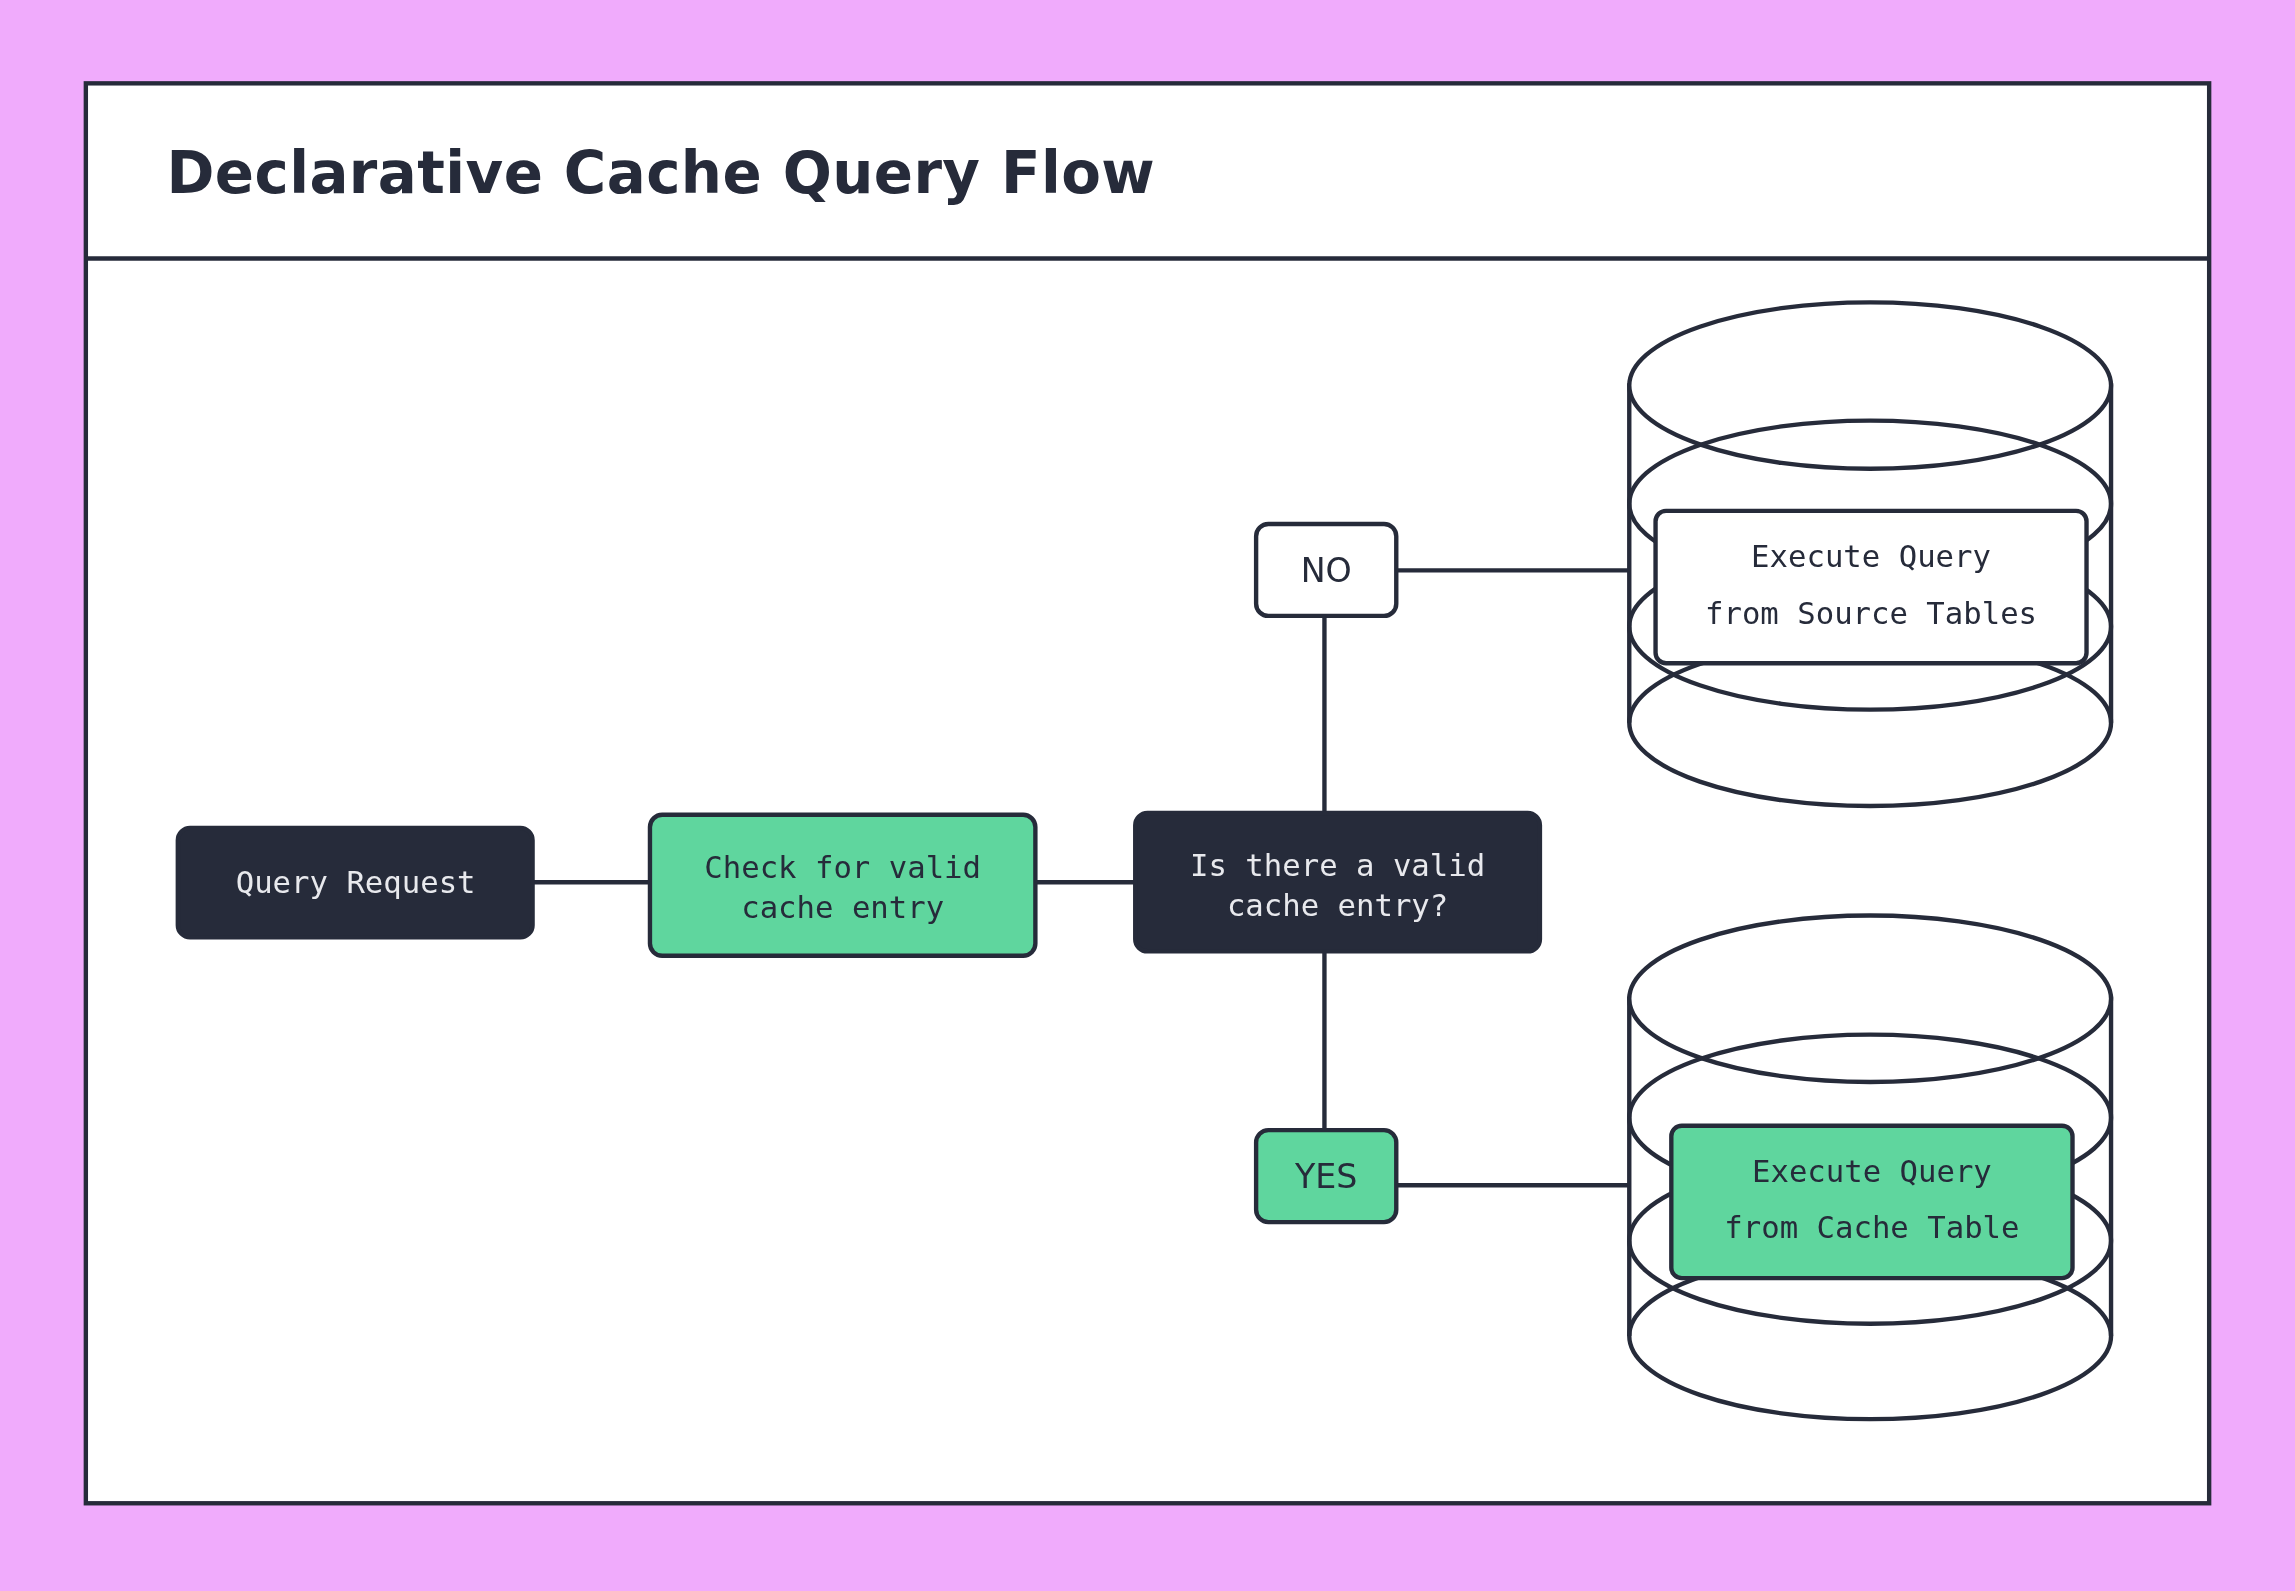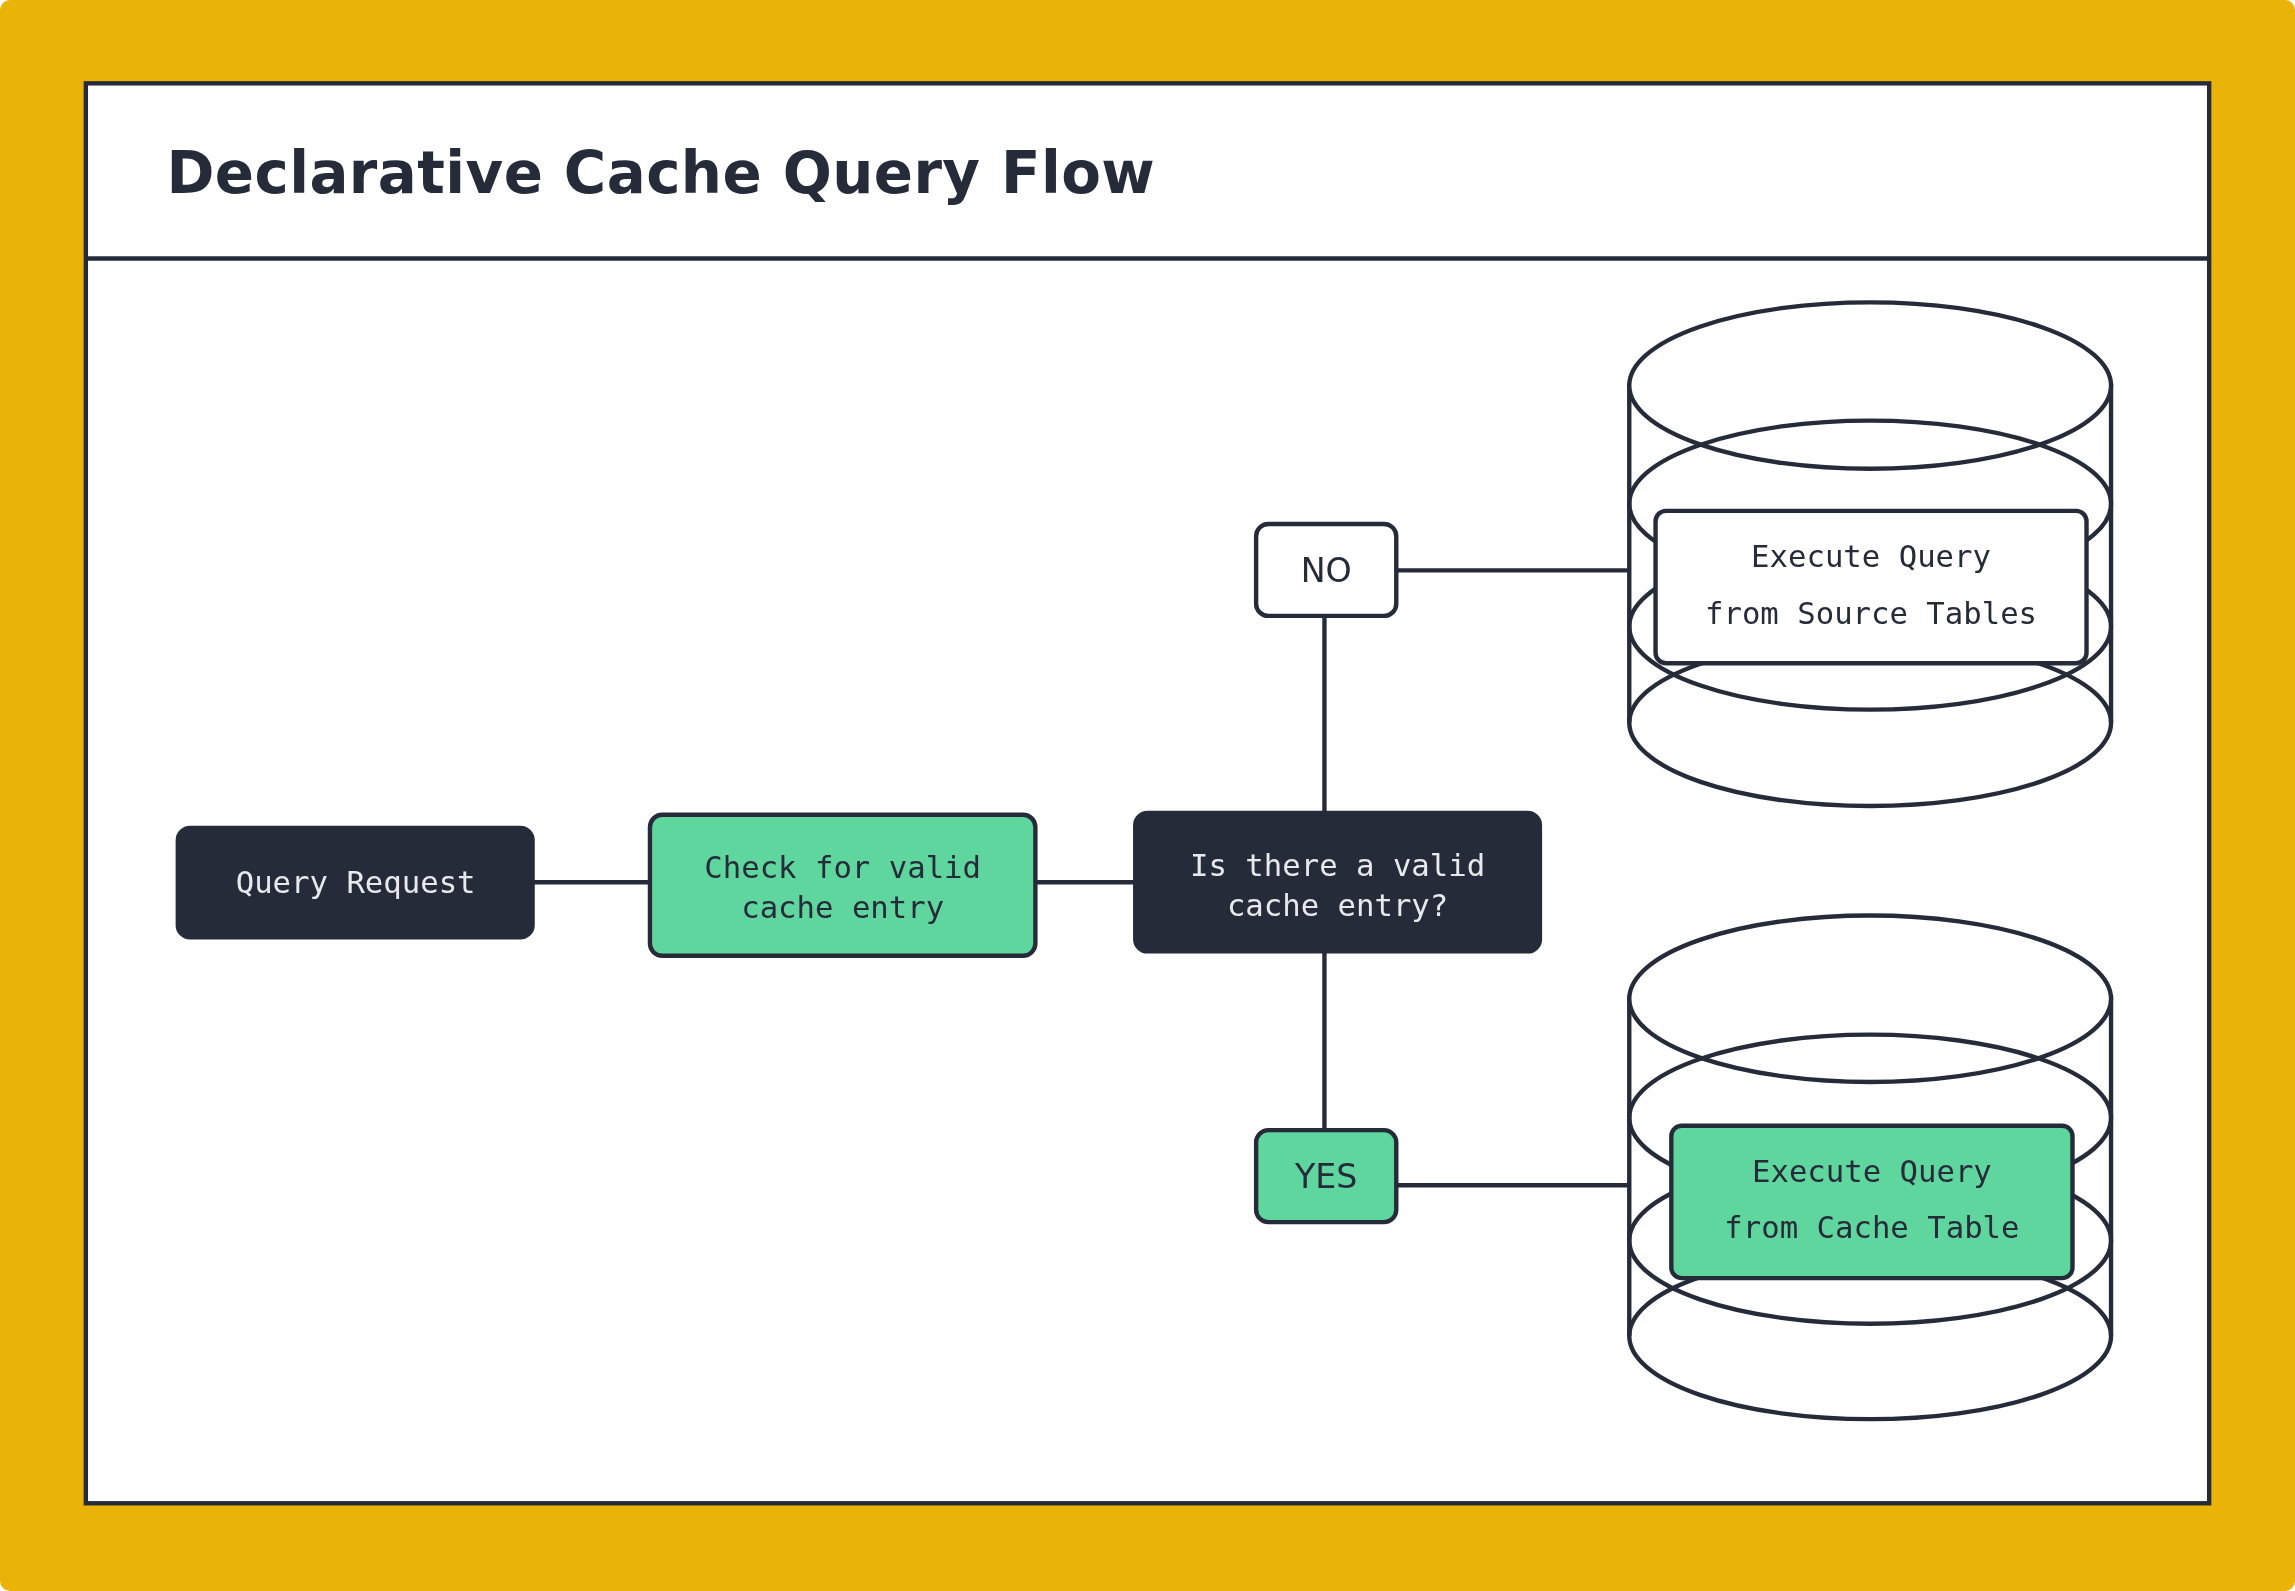--- a/index.html
+++ b/index.html
@@ -10,22 +10,21 @@
   body {
     width: 2295px;
     height: 1591px;
     font-family: "Liberation Sans", sans-serif;
     overflow: hidden;
   }
   #stage {
     position: relative;
     width: 2295px;
     height: 1591px;
-    background: #eab308;
-    border-radius: 10px;
+    background: #f0abfc;
   }
   #diagram-svg {
     position: absolute;
     left: 0;
     top: 0;
     width: 2295px;
     height: 1591px;
     display: block;
   }
   .frame-rect {

